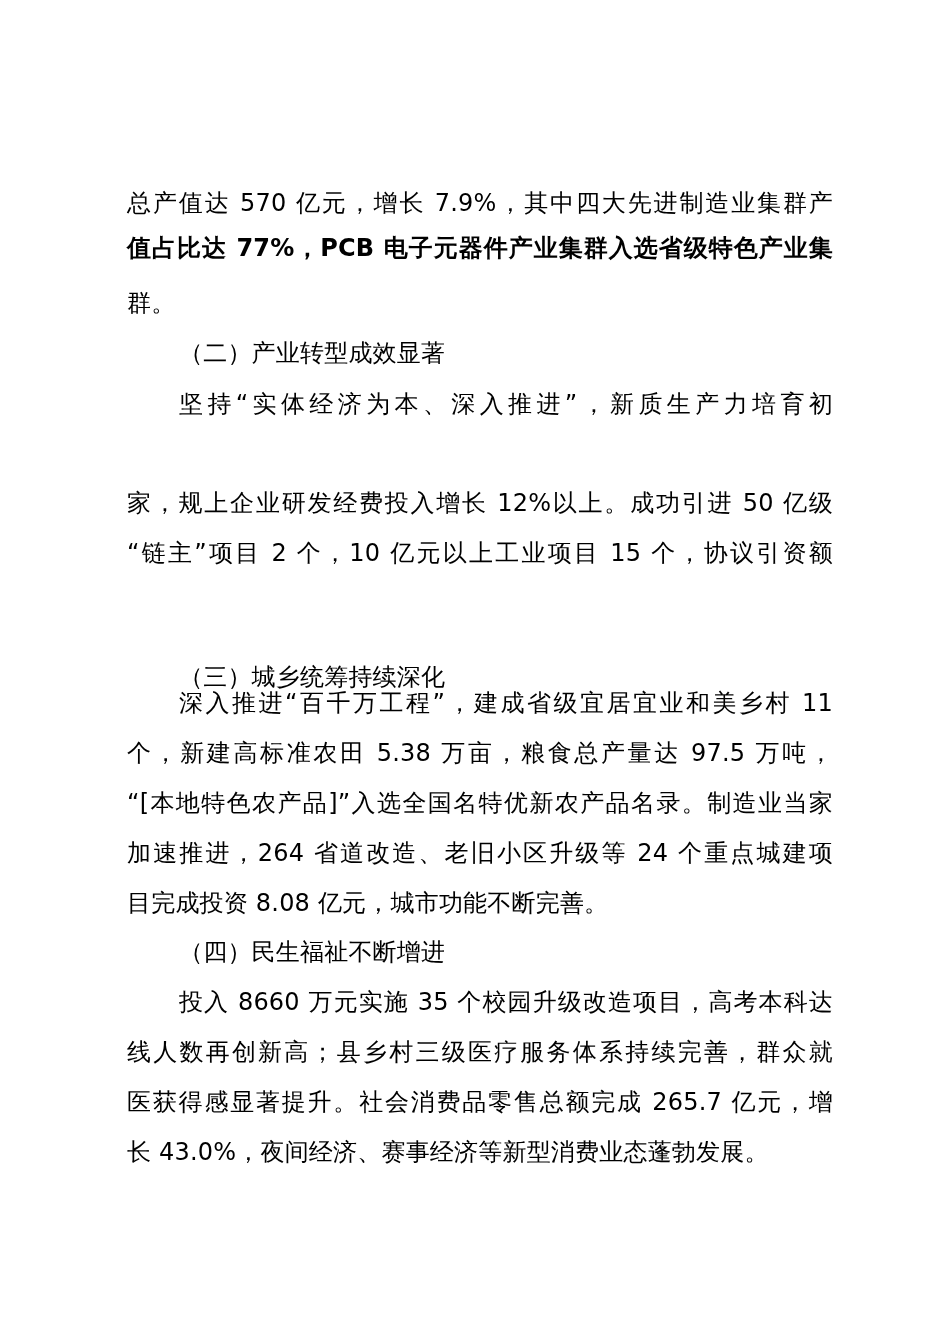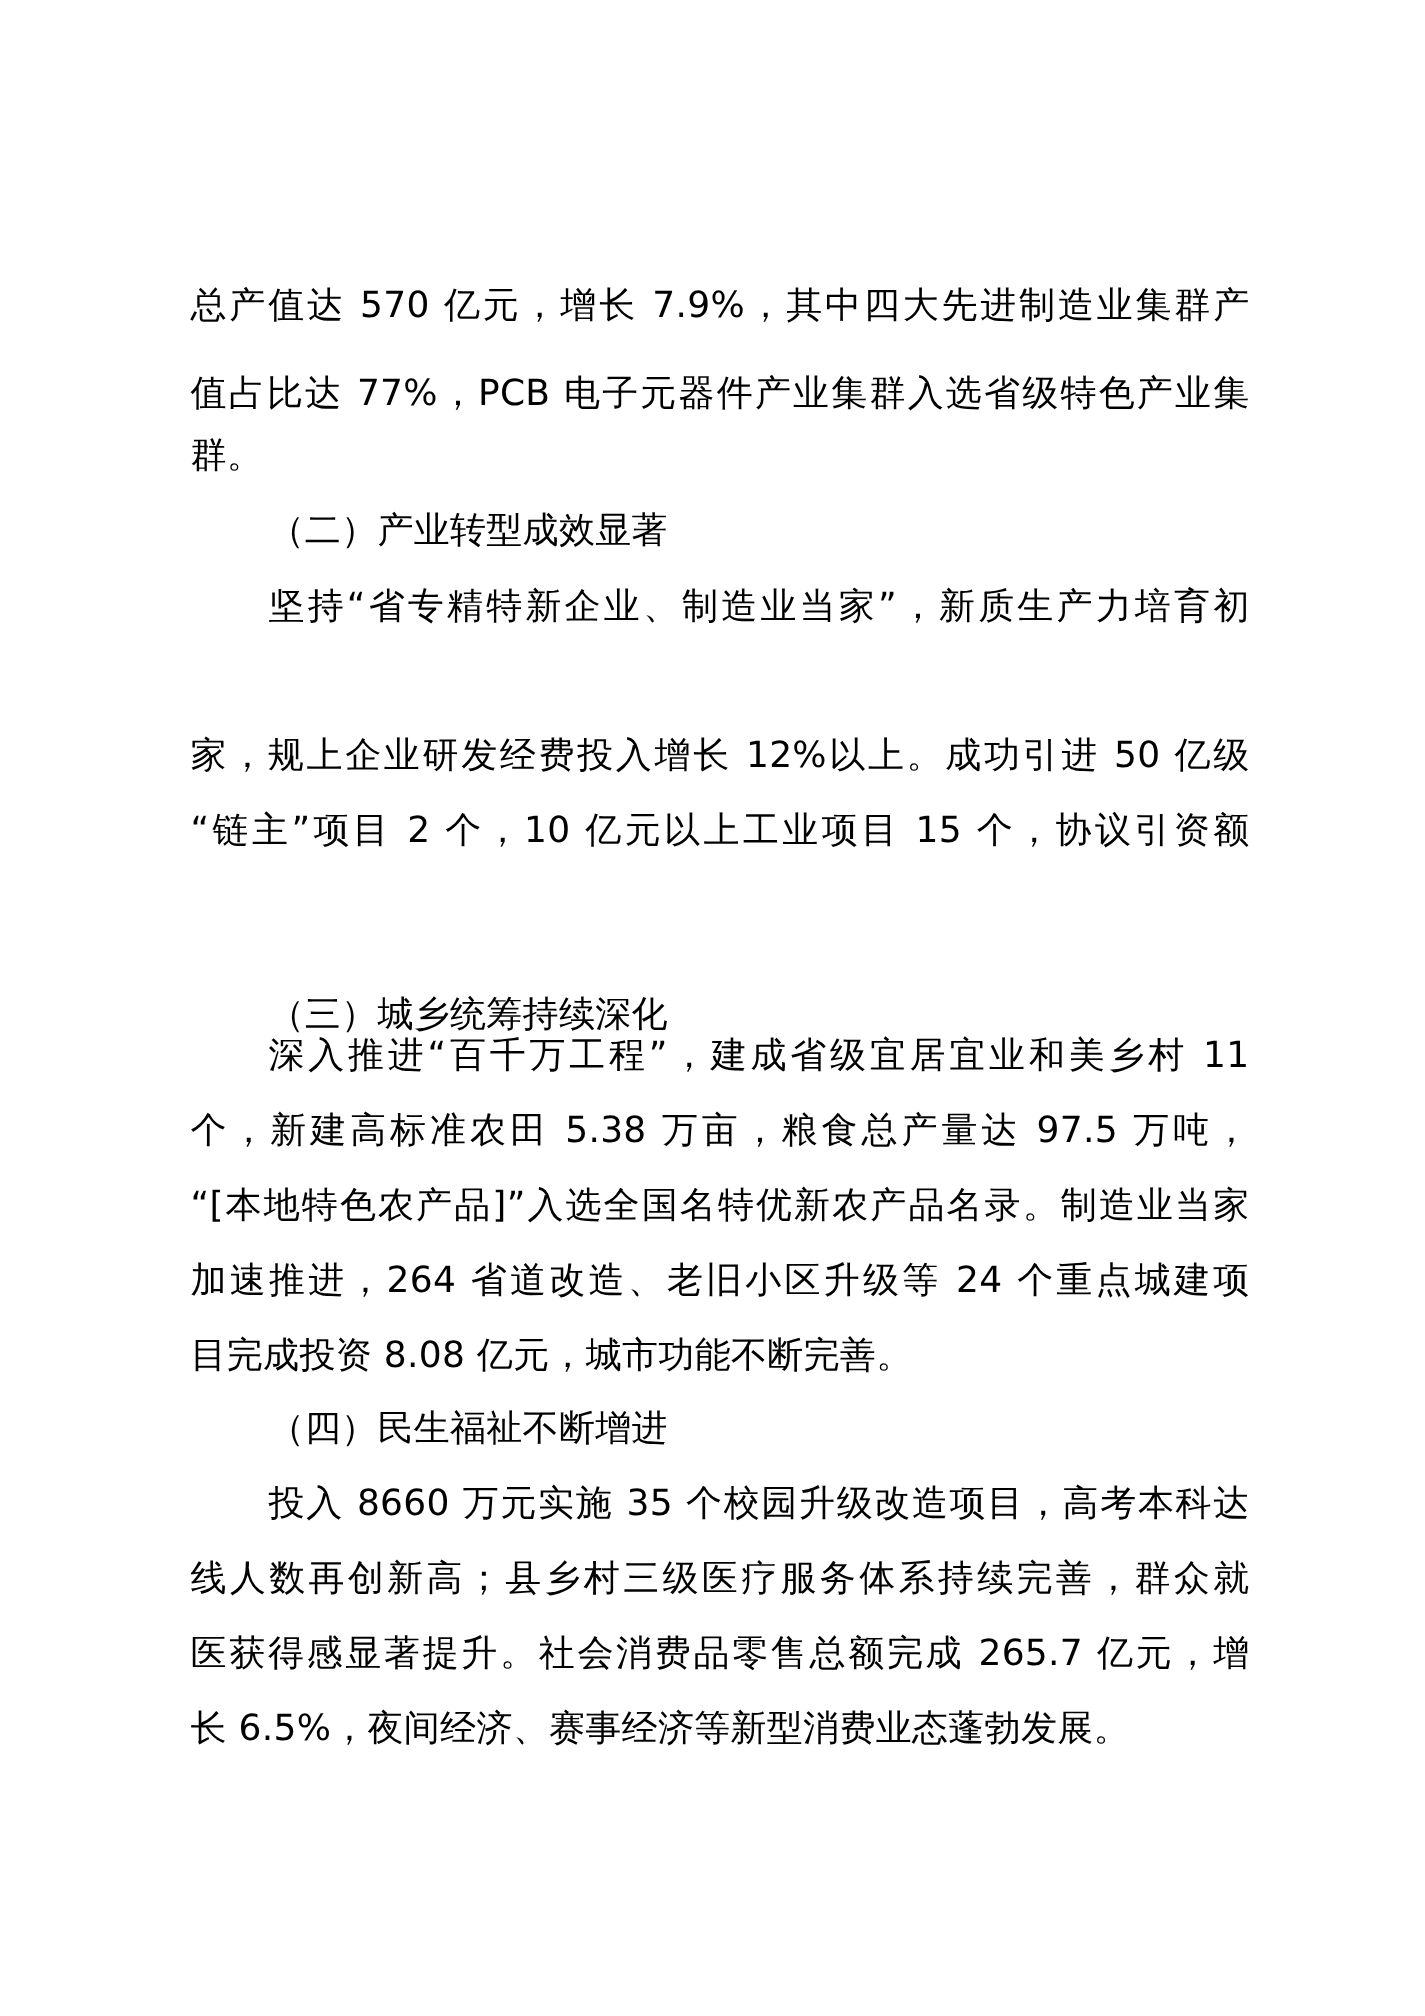--- a/index.html
+++ b/index.html
@@ -39,34 +39,34 @@
       text-align: justify;
       text-align-last: justify;
     }
   </style>
 </head>
 <body>
 
 <div class="page">
 
   <div class="line justify" style="top:188px;">总产值达 570 亿元，增长 7.9%，其中四大先进制造业集群产</div>
-  <div class="line justify" style="top:247px;">值占比达 77%，PCB 电子元器件产业集群入选省级特色产业集</div>
+  <div class="line justify" style="top:233px;font-weight:bold;">值占比达 77%，PCB 电子元器件产业集群入选省级特色产业集</div>
   <div class="line" style="top:288px;">群。</div>
 
   <div class="line indent" style="top:338px;">（二）产业转型成效显著</div>
-  <div class="line indent justify" style="top:389px; width:654px;">坚持“省专精特新企业、制造业当家”，新质生产力培育初</div>
+  <div class="line indent justify" style="top:389px; width:654px;">坚持“实体经济为本、深入推进”，新质生产力培育初</div>
   <div class="line justify" style="top:488px;">家，规上企业研发经费投入增长 12%以上。成功引进 50 亿级</div>
   <div class="line justify" style="top:538px;">“链主”项目 2 个，10 亿元以上工业项目 15 个，协议引资额</div>
 
   <div class="line indent" style="top:664px;font-family:Liberation Mono, monospace;">（三）城乡统筹持续深化</div>
   <div class="line indent justify" style="top:688px; width:654px;">深入推进“百千万工程”，建成省级宜居宜业和美乡村 11</div>
   <div class="line justify" style="top:738px;">个，新建高标准农田 5.38 万亩，粮食总产量达 97.5 万吨，</div>
   <div class="line justify" style="top:788px;">“[本地特色农产品]”入选全国名特优新农产品名录。制造业当家</div>
   <div class="line justify" style="top:838px;">加速推进，264 省道改造、老旧小区升级等 24 个重点城建项</div>
   <div class="line" style="top:888px;">目完成投资 8.08 亿元，城市功能不断完善。</div>
 
   <div class="line indent" style="top:937px;">（四）民生福祉不断增进</div>
   <div class="line indent justify" style="top:987px; width:654px;">投入 8660 万元实施 35 个校园升级改造项目，高考本科达</div>
   <div class="line justify" style="top:1037px;">线人数再创新高；县乡村三级医疗服务体系持续完善，群众就</div>
   <div class="line justify" style="top:1087px;">医获得感显著提升。社会消费品零售总额完成 265.7 亿元，增</div>
-  <div class="line" style="top:1137px;">长 6.5%，夜间经济、赛事经济等新型消费业态蓬勃发展。</div>
+  <div class="line" style="top:1137px;">长 43.0%，夜间经济、赛事经济等新型消费业态蓬勃发展。</div>
 
 </div>
 
 </body></html>

